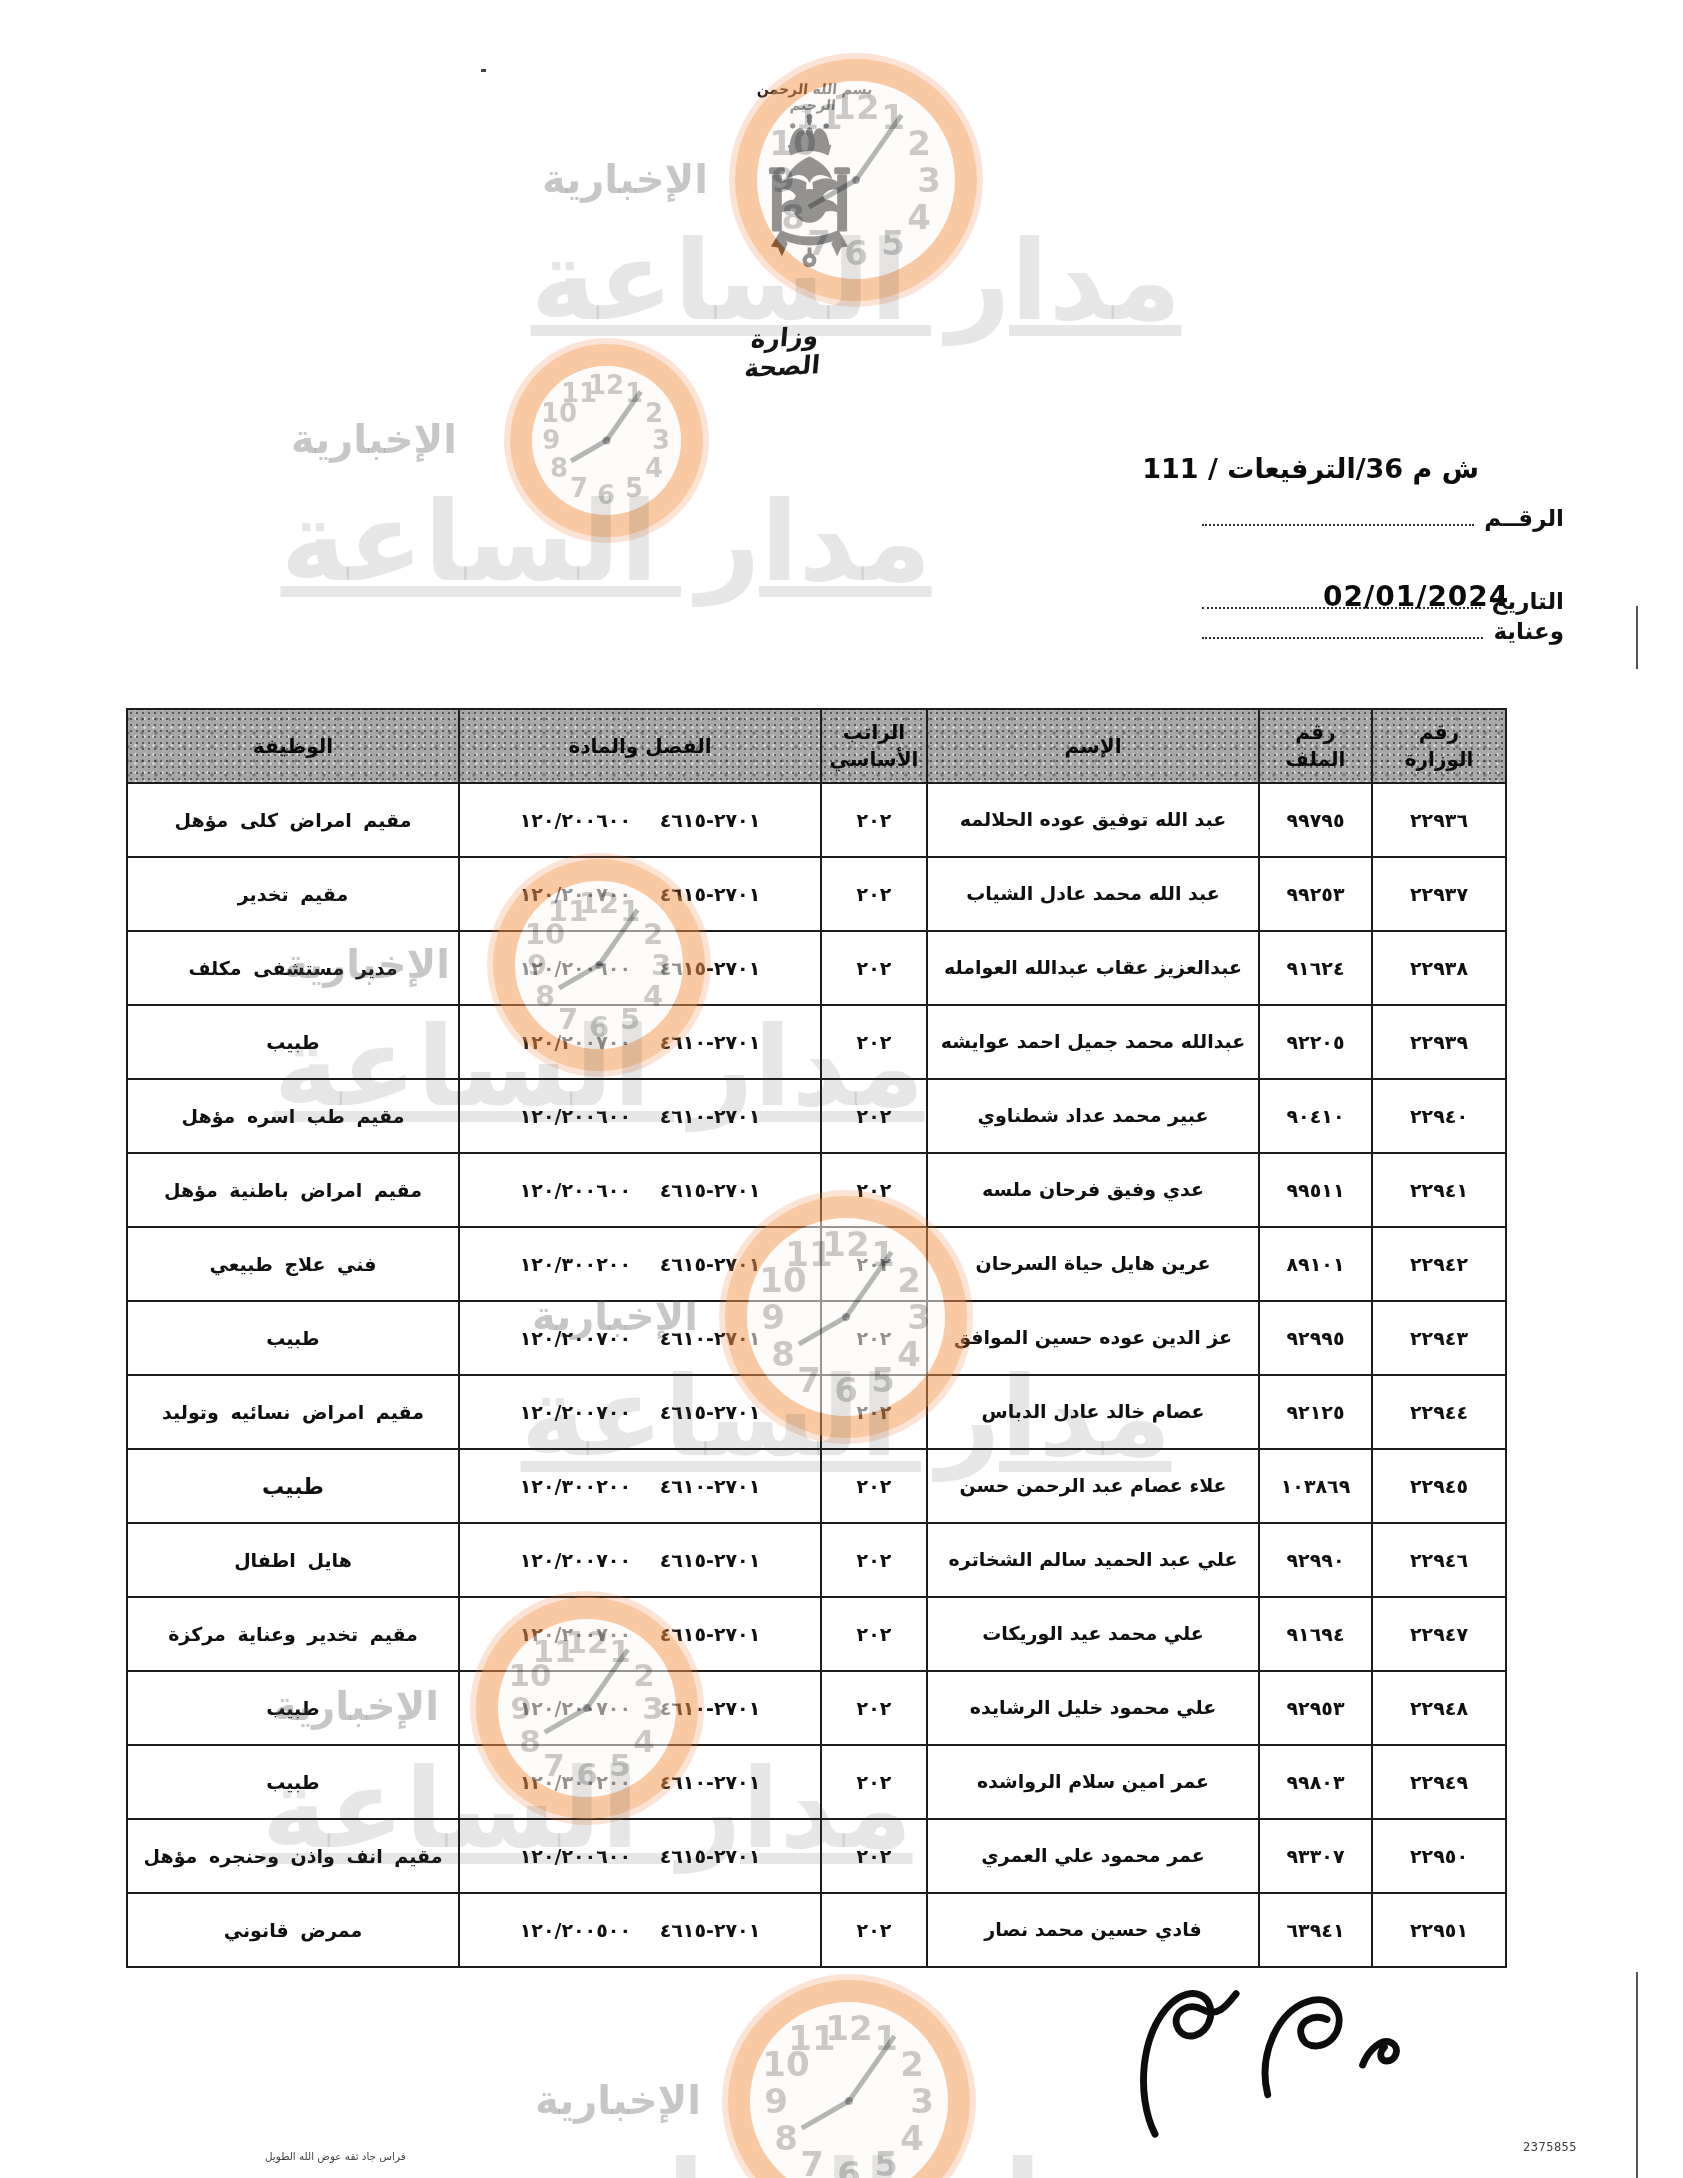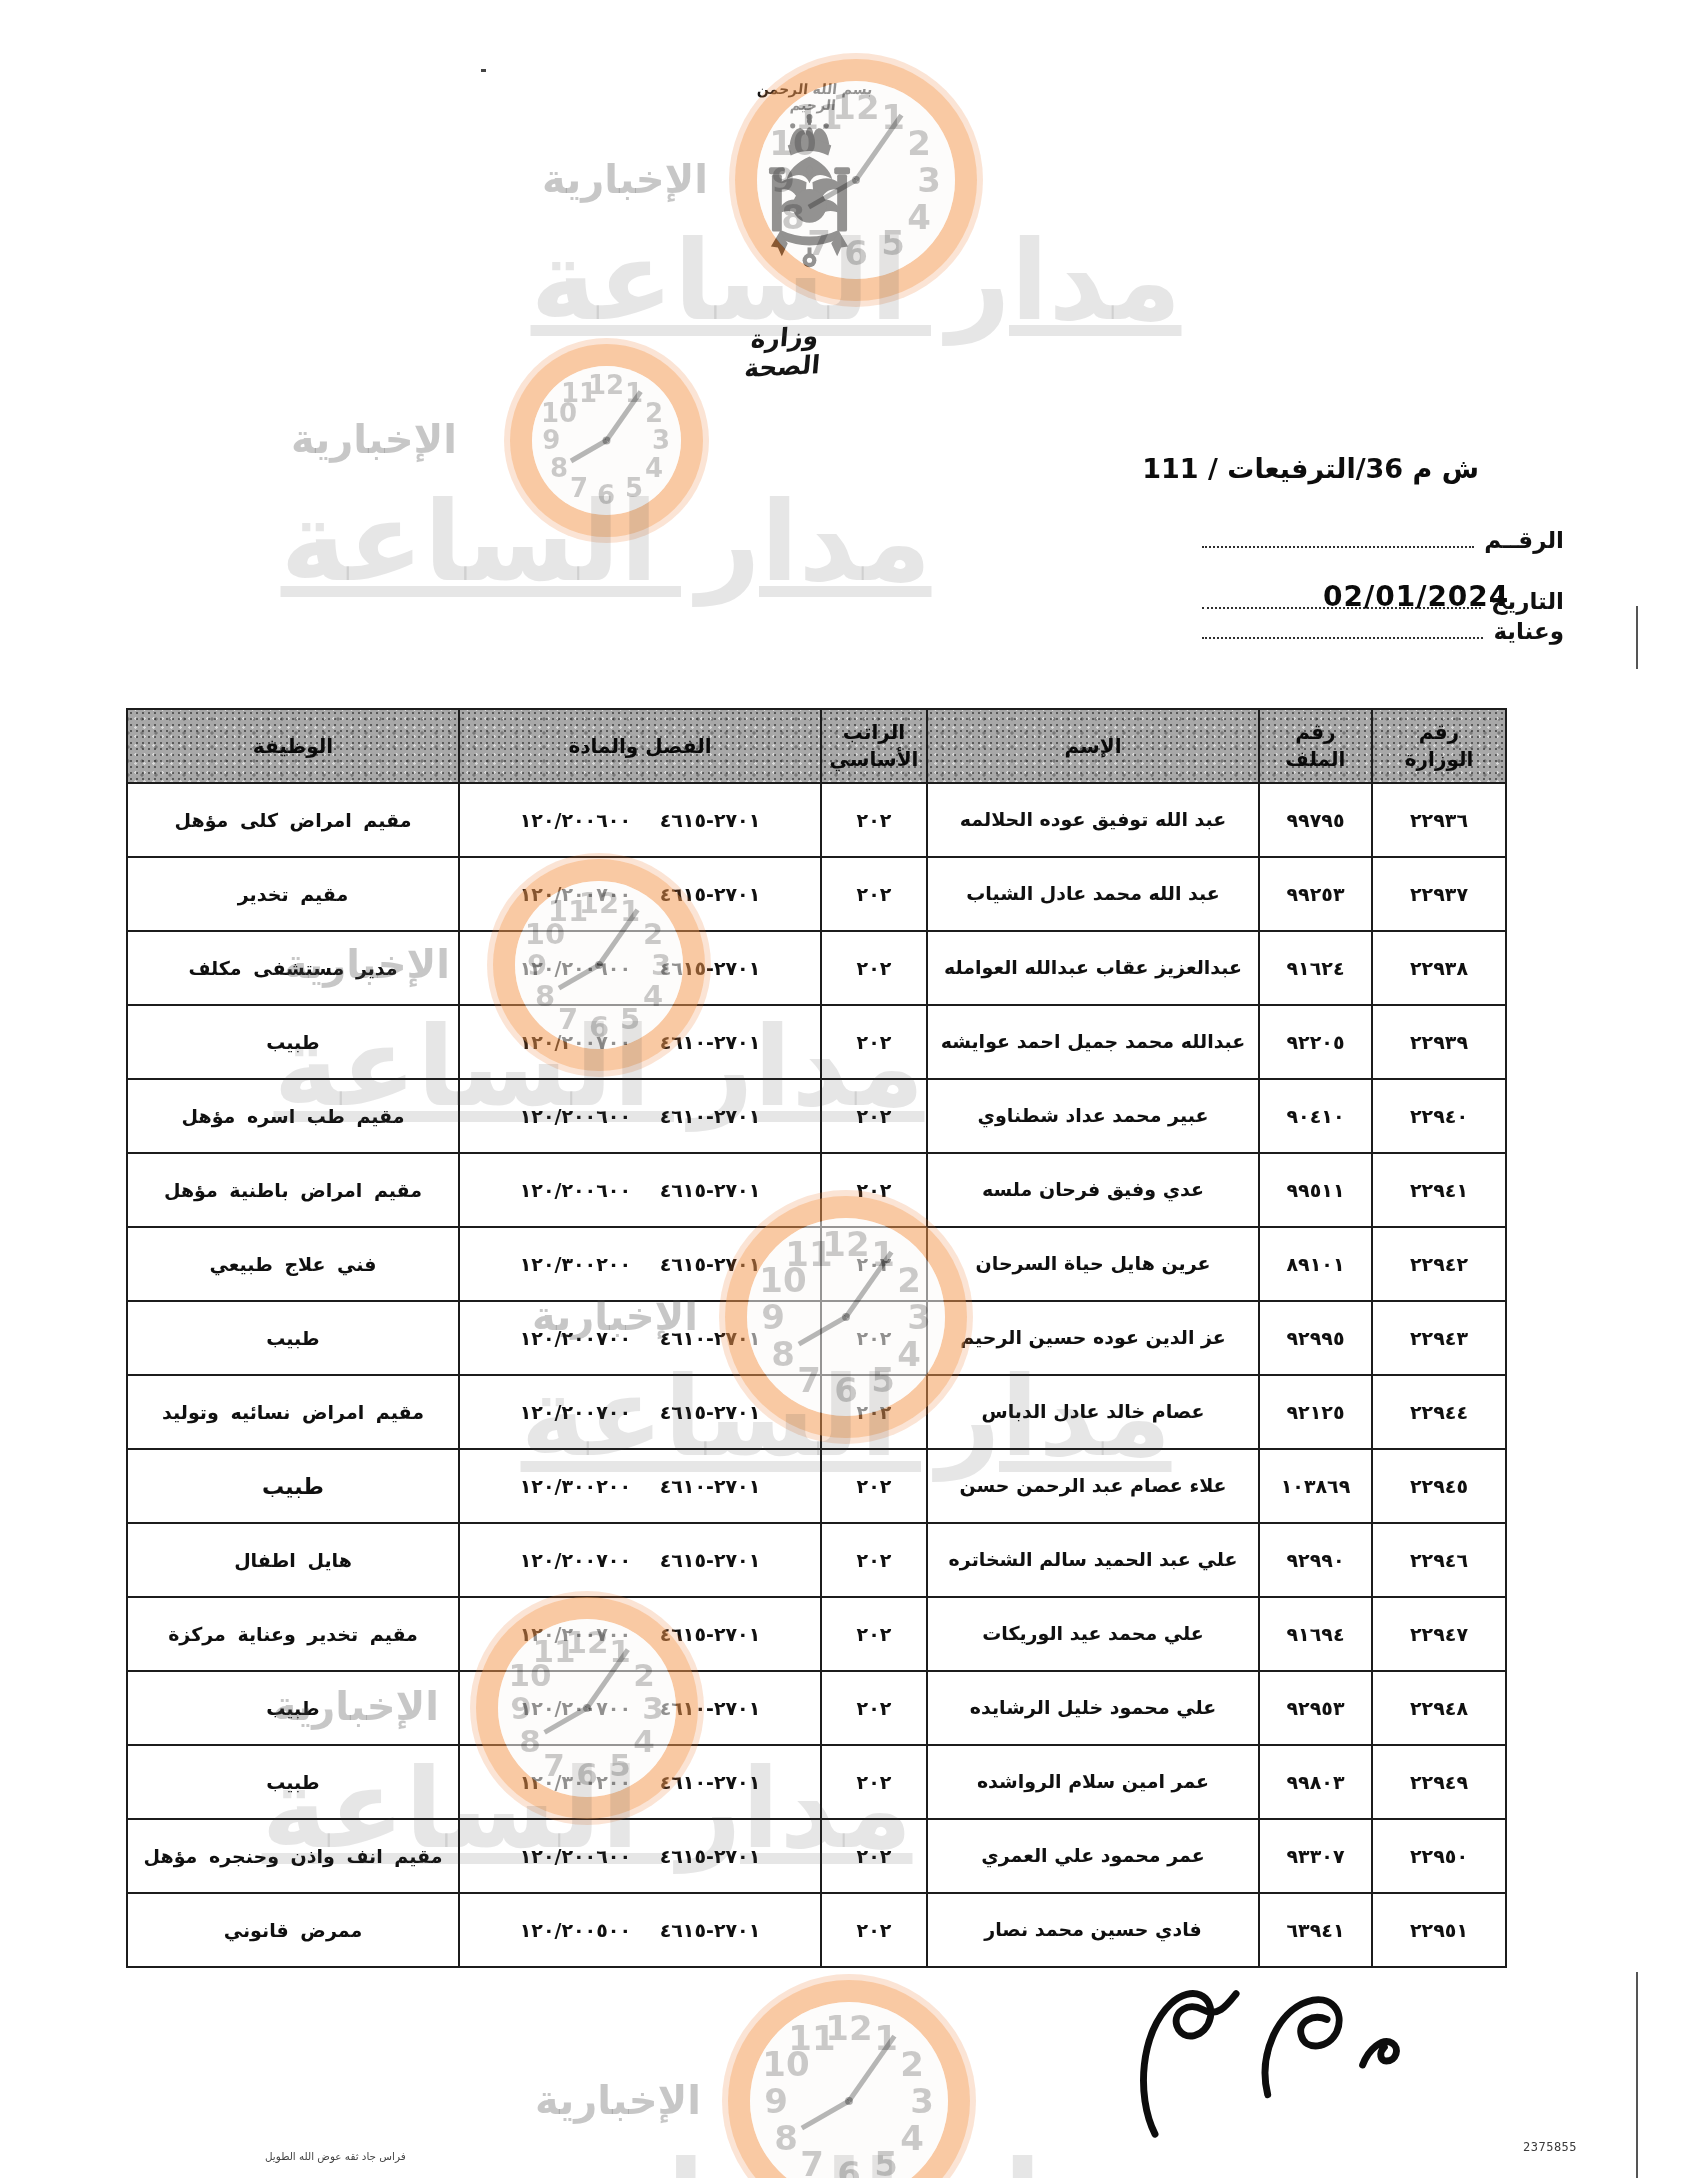--- a/index.html
+++ b/index.html
@@ -28,21 +28,21 @@
     font-size:27px;font-weight:bold;color:#0d0d0d;letter-spacing:0.5px;
   }
   .field-row{
     position:absolute;left:1198px;width:372px;height:32px;
     display:flex;direction:rtl;align-items:flex-end;
   }
   .field-row .flabel{
     font-size:23px;font-weight:600;color:#111;white-space:nowrap;padding-right:6px;
   }
   .field-row .dotline{flex:1;border-bottom:2px dotted #2e2e2e;margin:0 10px 5px 4px;height:20px;}
-  .f-raqm{top:521px;} .f-tareekh{top:582px;} .f-muwafiq{top:612px;}
+  .f-raqm{top:499px;} .f-tareekh{top:582px;} .f-muwafiq{top:612px;}
   .date-stamp{
     position:absolute;left:1323px;top:580px;font-size:28px;font-weight:bold;
     letter-spacing:1px;color:#0b0b0b;direction:ltr;
   }
   
   table.records{
     position:absolute;left:126px;top:708px;width:1378px;
     border-collapse:collapse;table-layout:fixed;direction:rtl;
   }
   table.records th,table.records td{
@@ -238,21 +238,21 @@
           <td>٢٢٩٤٢</td>
           <td>٨٩١٠١</td>
           <td class="name-cell">عرين هايل حياة السرحان</td>
           <td>٢٠٢</td>
           <td class="chapter-cell">٢٧٠١-٤٦١٥ ١٢٠/٣٠٠٢٠٠</td>
           <td class="position-cell">فني علاج طبيعي</td>
         </tr>
         <tr>
           <td>٢٢٩٤٣</td>
           <td>٩٢٩٩٥</td>
-          <td class="name-cell">عز الدين عوده حسين الرحيم</td>
+          <td class="name-cell">عز الدين عوده حسين الموافق</td>
           <td>٢٠٢</td>
           <td class="chapter-cell">٢٧٠١-٤٦١٠ ١٢٠/٢٠٠٧٠٠</td>
           <td class="position-cell">طبيب</td>
         </tr>
         <tr>
           <td>٢٢٩٤٤</td>
           <td>٩٢١٢٥</td>
           <td class="name-cell">عصام خالد عادل الدباس</td>
           <td>٢٠٢</td>
           <td class="chapter-cell">٢٧٠١-٤٦١٥ ١٢٠/٢٠٠٧٠٠</td>

